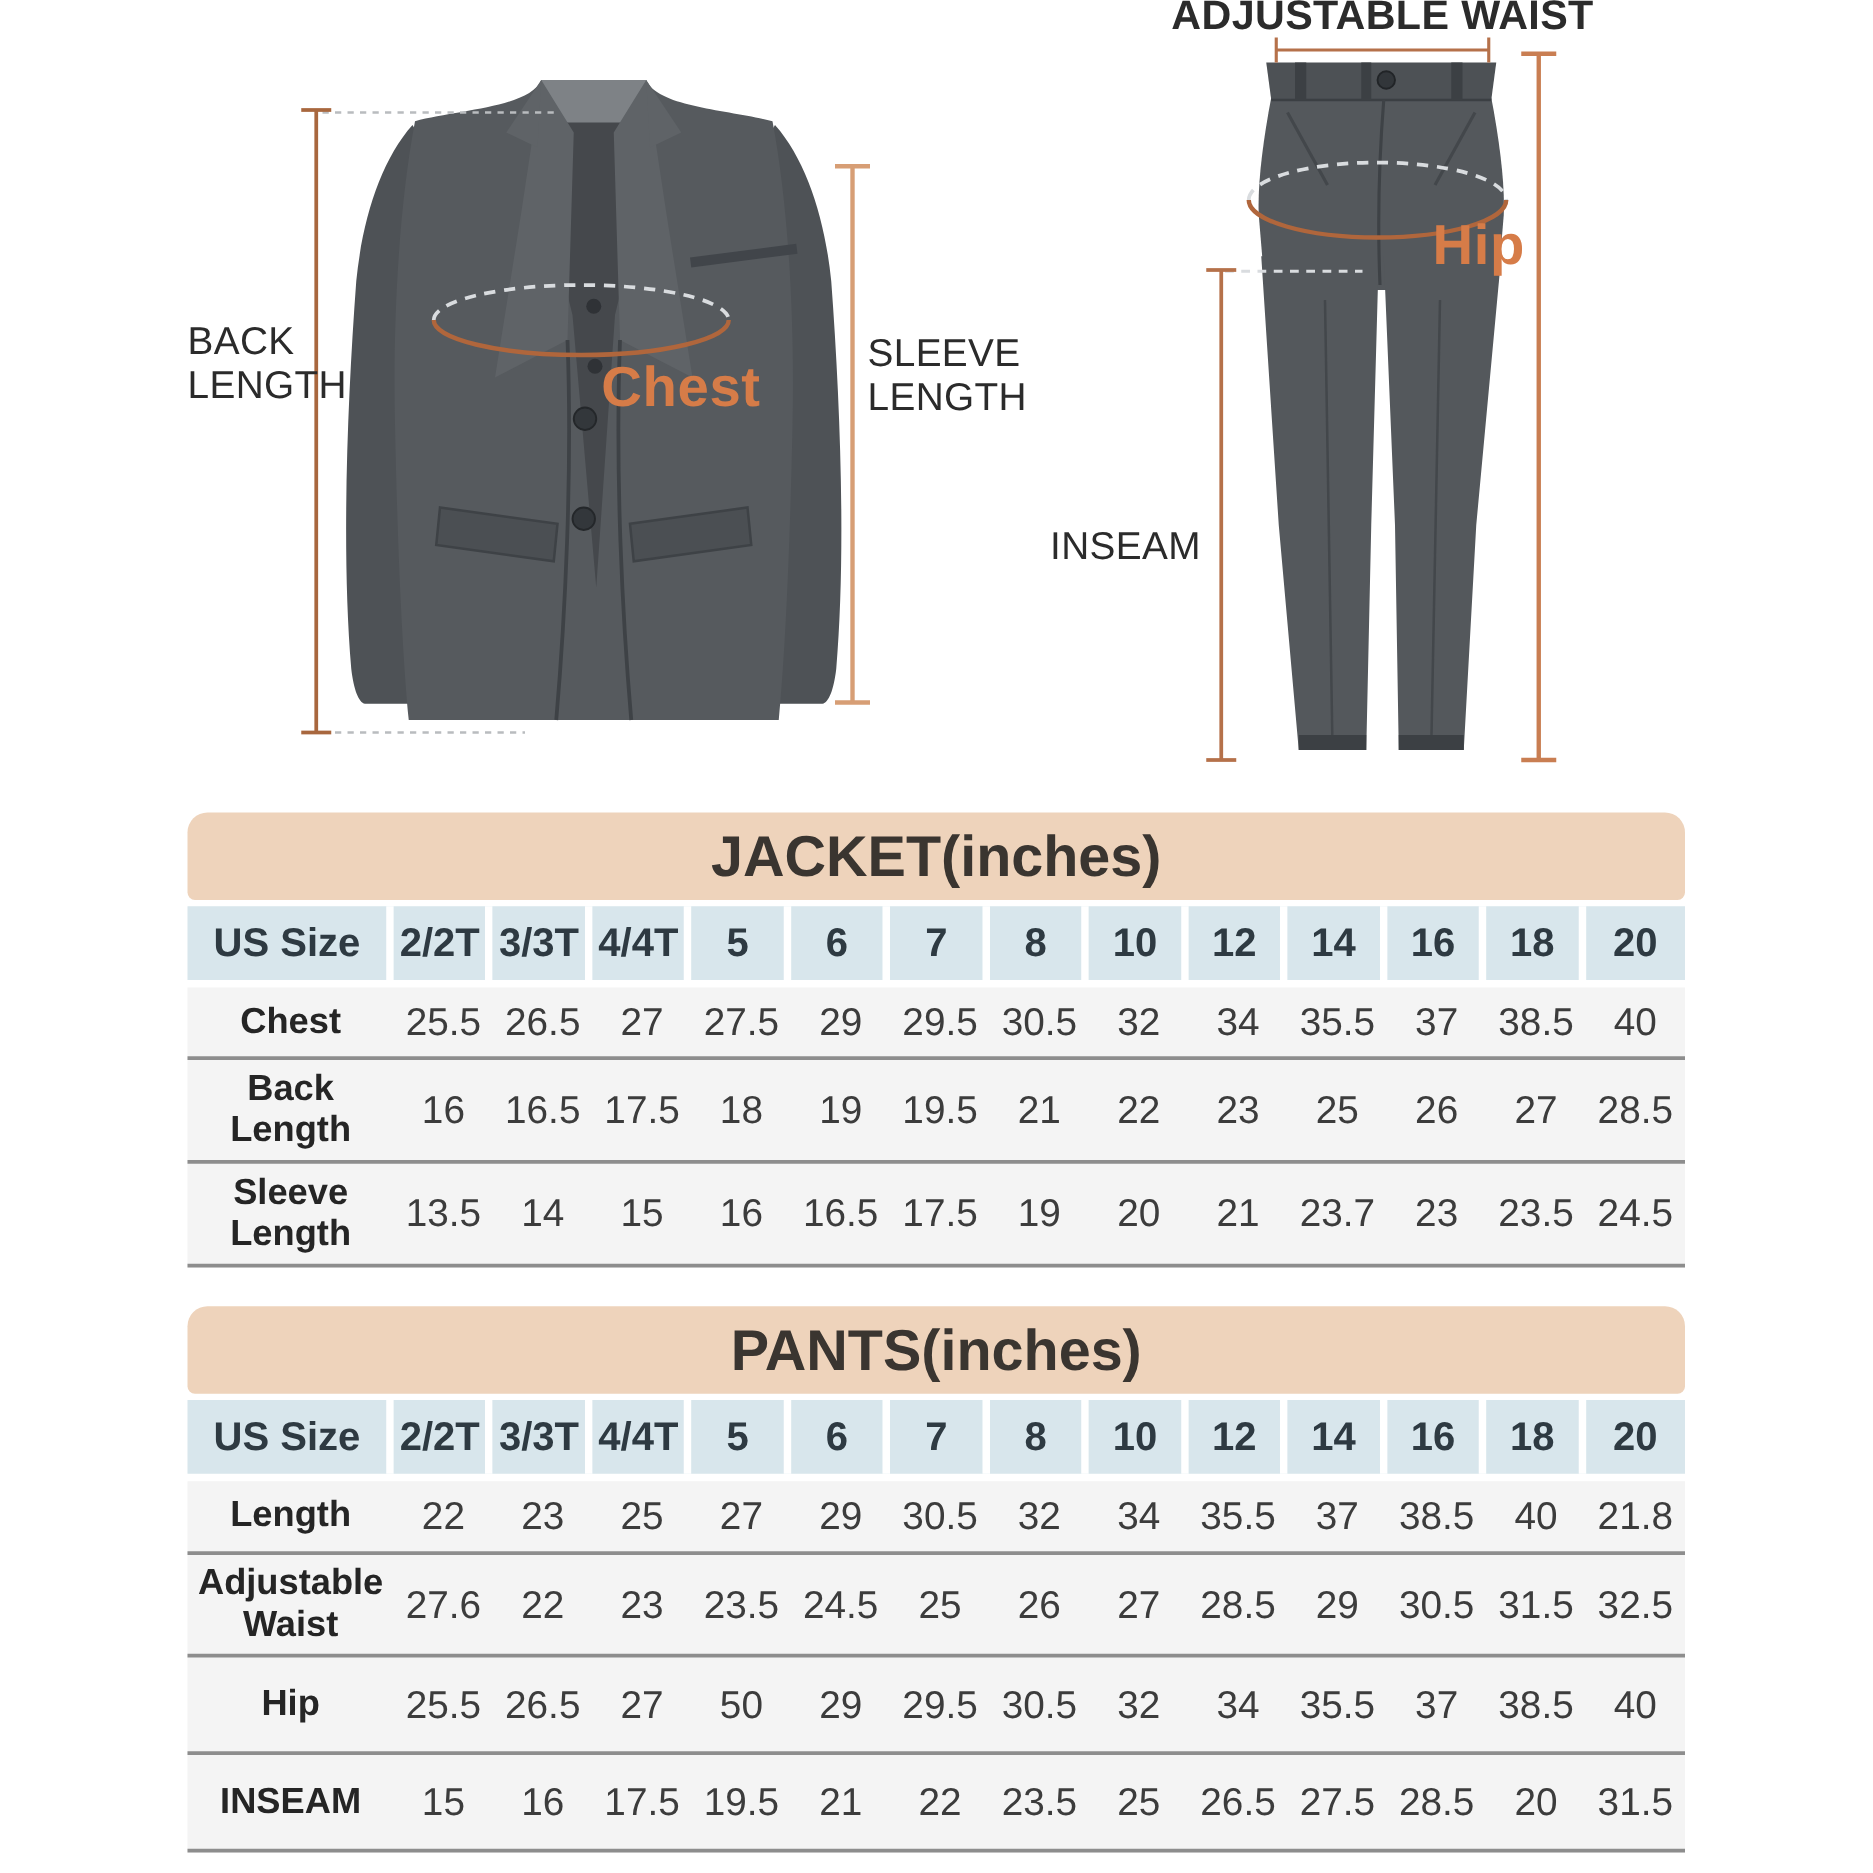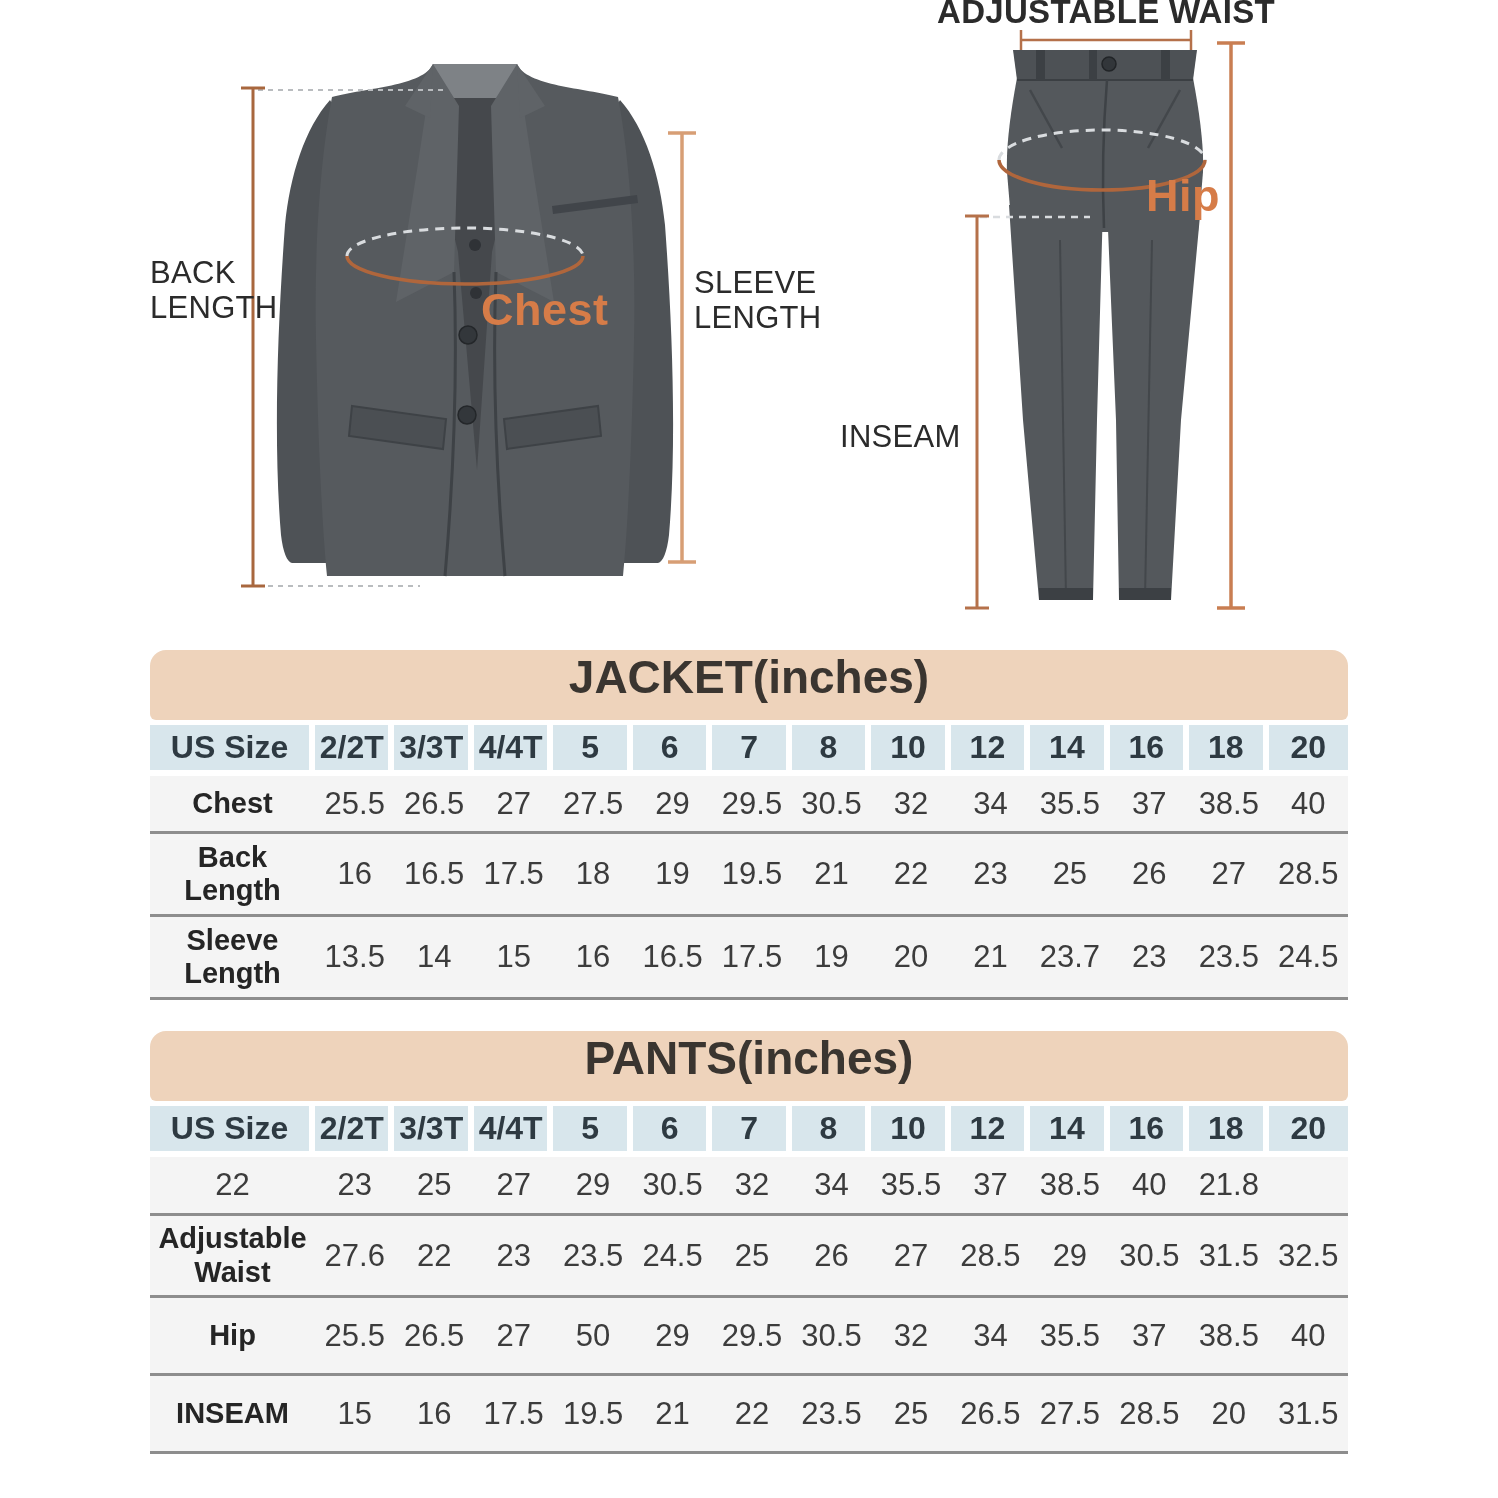--- a/index.html
+++ b/index.html
@@ -12,24 +12,24 @@
   .dlabel{position:absolute;color:#2b2b2b;font-size:31px;line-height:1.12;letter-spacing:.3px;}
   .dlabel.bold{font-weight:bold;}
   .accent-label{position:absolute;font-weight:bold;font-size:45px;color:#d67c48;
                 letter-spacing:.5px;}
 
   
   .size-table{margin-left:150px;width:1198px;}
   .jacket-table{margin-top:2px;}
   .pants-table{margin-top:31px;}
   .title-band{height:70px;background:#eed3bb;border-radius:16px 16px 6px 6px;
-              display:flex;justify-content:center;
+              display:flex;align-items:center;justify-content:center;
               font-size:46px;font-weight:bold;color:#3a3530;margin-bottom:5px;}
   .grid-row{display:grid;grid-template-columns:165px repeat(13,1fr);box-sizing:border-box;}
-  .header-row{height:45px;margin-bottom:6px;}
+  .header-row{height:59px;margin-bottom:6px;}
   .header-row .cell{background:#d8e6ec;border-right:6px solid #fff;box-sizing:border-box;
                     display:flex;align-items:center;justify-content:center;
                     font-weight:bold;font-size:32px;color:#2e3a42;}
   .header-row .cell:last-child{border-right:none;}
   .drow{background:#f4f4f4;}
   .drow + .drow{border-top:3px solid #8d8d8d;}
   .size-table .drow:last-child{border-bottom:3px solid #8d8d8d;}
   .drow .cell{display:flex;align-items:center;justify-content:center;
               font-size:31px;color:#3c3c3c;padding:4px 2px;box-sizing:border-box;}
   .drow .lcell{font-weight:bold;color:#252525;font-size:29px;line-height:1.15;
@@ -235,20 +235,21 @@
       <div class="cell">7</div>
       <div class="cell">8</div>
       <div class="cell">10</div>
       <div class="cell">12</div>
       <div class="cell">14</div>
       <div class="cell">16</div>
       <div class="cell">18</div>
       <div class="cell">20</div>
     </div>
     <div class="grid-row drow h56">
+      <div class="cell lcell">Length</div>
       <div class="cell">22</div>
       <div class="cell">23</div>
       <div class="cell">25</div>
       <div class="cell">27</div>
       <div class="cell">29</div>
       <div class="cell">30.5</div>
       <div class="cell">32</div>
       <div class="cell">34</div>
       <div class="cell">35.5</div>
       <div class="cell">37</div>

